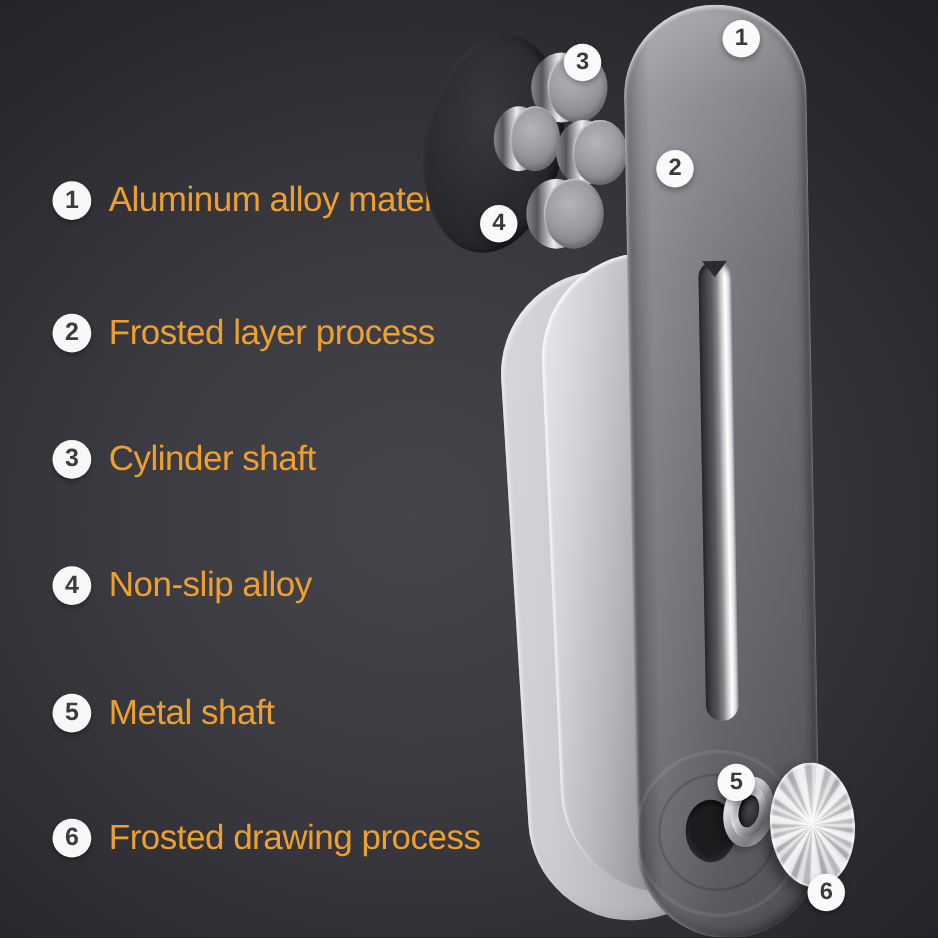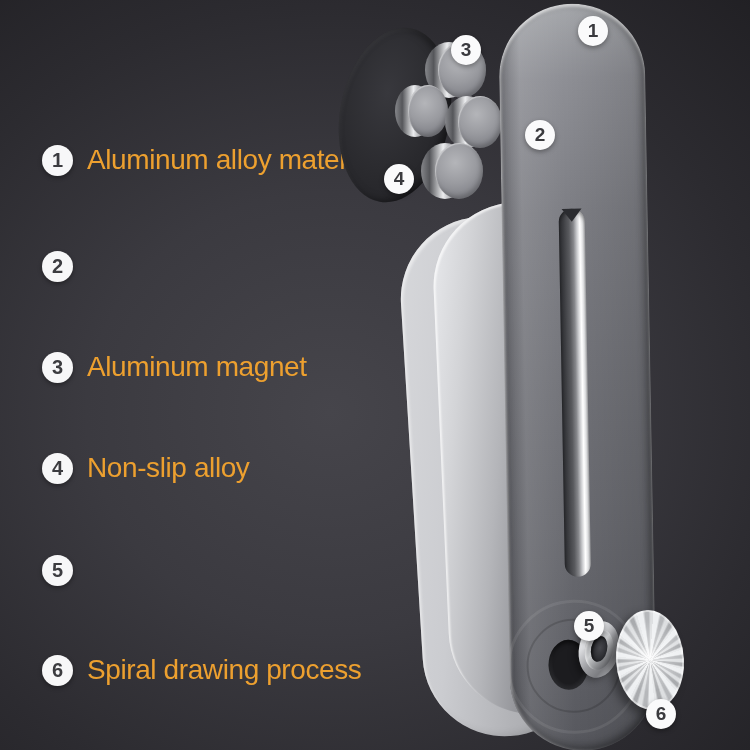--- a/index.html
+++ b/index.html
@@ -150,30 +150,32 @@
   <div class="callout" style="left:384px;top:164px;">4</div>
   <div class="callout" style="left:574px;top:611px;">5</div>
   <div class="callout" style="left:646px;top:699px;">6</div>
 
   <div class="label-row" style="top:142px;">
     <div class="num-badge">1</div>
     <div class="label-text">Aluminum alloy material</div>
   </div>
   <div class="label-row" style="top:248px;">
     <div class="num-badge">2</div>
+    <div class="label-text">Frosted layer process</div>
   </div>
   <div class="label-row" style="top:349px;">
     <div class="num-badge">3</div>
-    <div class="label-text">Aluminum magnet</div>
+    <div class="label-text">Cylinder shaft</div>
   </div>
   <div class="label-row" style="top:450px;">
     <div class="num-badge">4</div>
     <div class="label-text">Non-slip alloy</div>
   </div>
   <div class="label-row" style="top:552px;">
     <div class="num-badge">5</div>
+    <div class="label-text">Metal shaft</div>
   </div>
   <div class="label-row" style="top:652px;">
     <div class="num-badge">6</div>
-    <div class="label-text">Spiral drawing process</div>
+    <div class="label-text">Frosted drawing process</div>
   </div>
 
 </div>
 
 </body></html>

